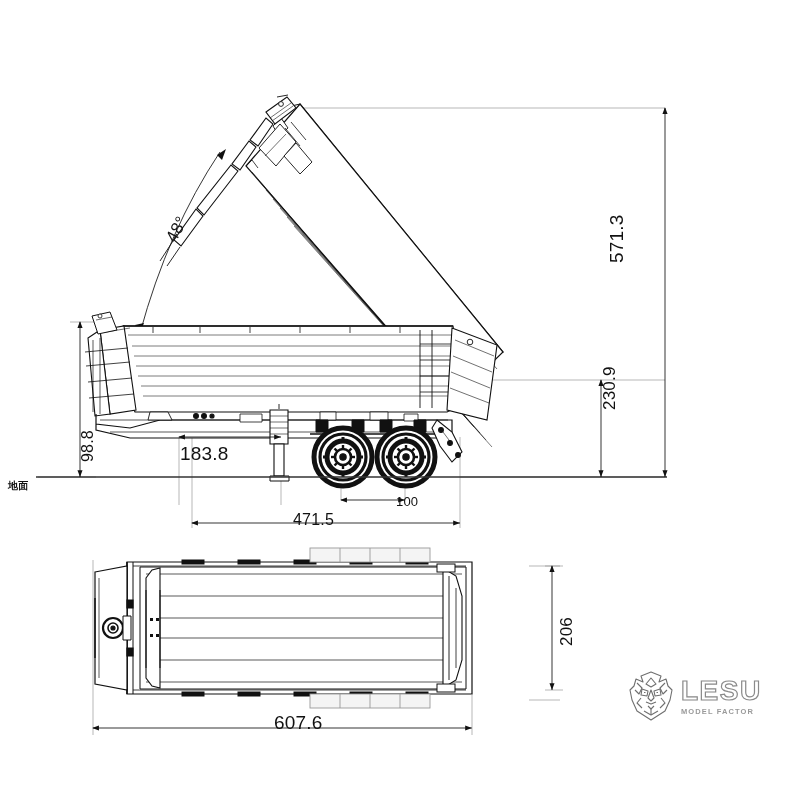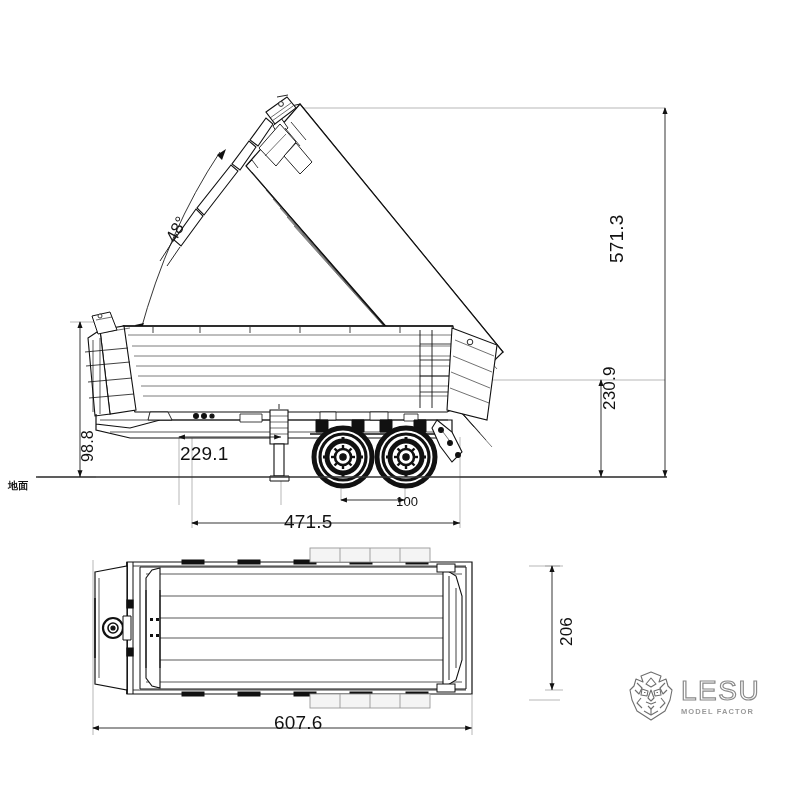--- a/index.html
+++ b/index.html
@@ -63,23 +63,23 @@
     top: 444px;
     font-size: 19px;
   }
   .dim-100 {
     left: 364px;
     top: 495px;
     font-size: 13px;
     margin-left: 32px;
   }
   .dim-4715 {
-    left: 284px;
+    left: 293px;
     top: 512px;
-    font-size: 19px;
+    font-size: 16px;
   }
   .dim-206 {
     left: 558px;
     top: 646px;
     font-size: 17px;
     transform: rotate(-90deg);
     transform-origin: left top;
   }
   .dim-6076 {
     left: 274px;
@@ -118,21 +118,21 @@
   }
   #logo-text {
     display: flex;
     flex-direction: column;
     align-items: flex-start;
     padding-top: 2px;
   }
   .logo-word {
     font-family: "Liberation Sans", sans-serif;
     font-size: 28px;
-    font-weight: normal;
+    font-weight: bold;
     letter-spacing: 1.5px;
     color: #ffffff;
     -webkit-text-stroke: 1.2px #8a8a8a;
     line-height: 0.95;
   }
   .logo-sub {
     font-family: "Liberation Sans", sans-serif;
     font-size: 7.5px;
     font-weight: bold;
     letter-spacing: 1.1px;
@@ -427,21 +427,21 @@
       <line x1="192" y1="523" x2="460" y2="523" marker-start="url(#ah2)" marker-end="url(#ah)"></line>
       <line x1="552" y1="566" x2="552" y2="690" marker-start="url(#ah2)" marker-end="url(#ah)"></line>
       <line x1="93" y1="728" x2="472" y2="728" marker-start="url(#ah2)" marker-end="url(#ah)"></line>
       <line x1="472" y1="694" x2="472" y2="735" stroke="#9a9a9a" stroke-width="0.7"></line>
     </g>
   </svg>
 
   <div class="dim-label dim-571">571.3</div>
   <div class="dim-label dim-230">230.9</div>
   <div class="dim-label dim-988">98.8</div>
-  <div class="dim-label dim-1422">229.1</div>
+  <div class="dim-label dim-1422">183.8</div>
   <div class="dim-label dim-100">100</div>
   <div class="dim-label dim-4715">471.5</div>
   <div class="dim-label dim-206">206</div>
   <div class="dim-label dim-6076">607.6</div>
   <div class="dim-label ground-label">地面</div>
   <div class="dim-label angle-label">48°</div>
 
   <div id="logo-block">
     <svg id="lion-mark" viewBox="0 0 46 52">
       <g fill="none" stroke="#6f6f6f" stroke-width="1.1" stroke-linejoin="round">

